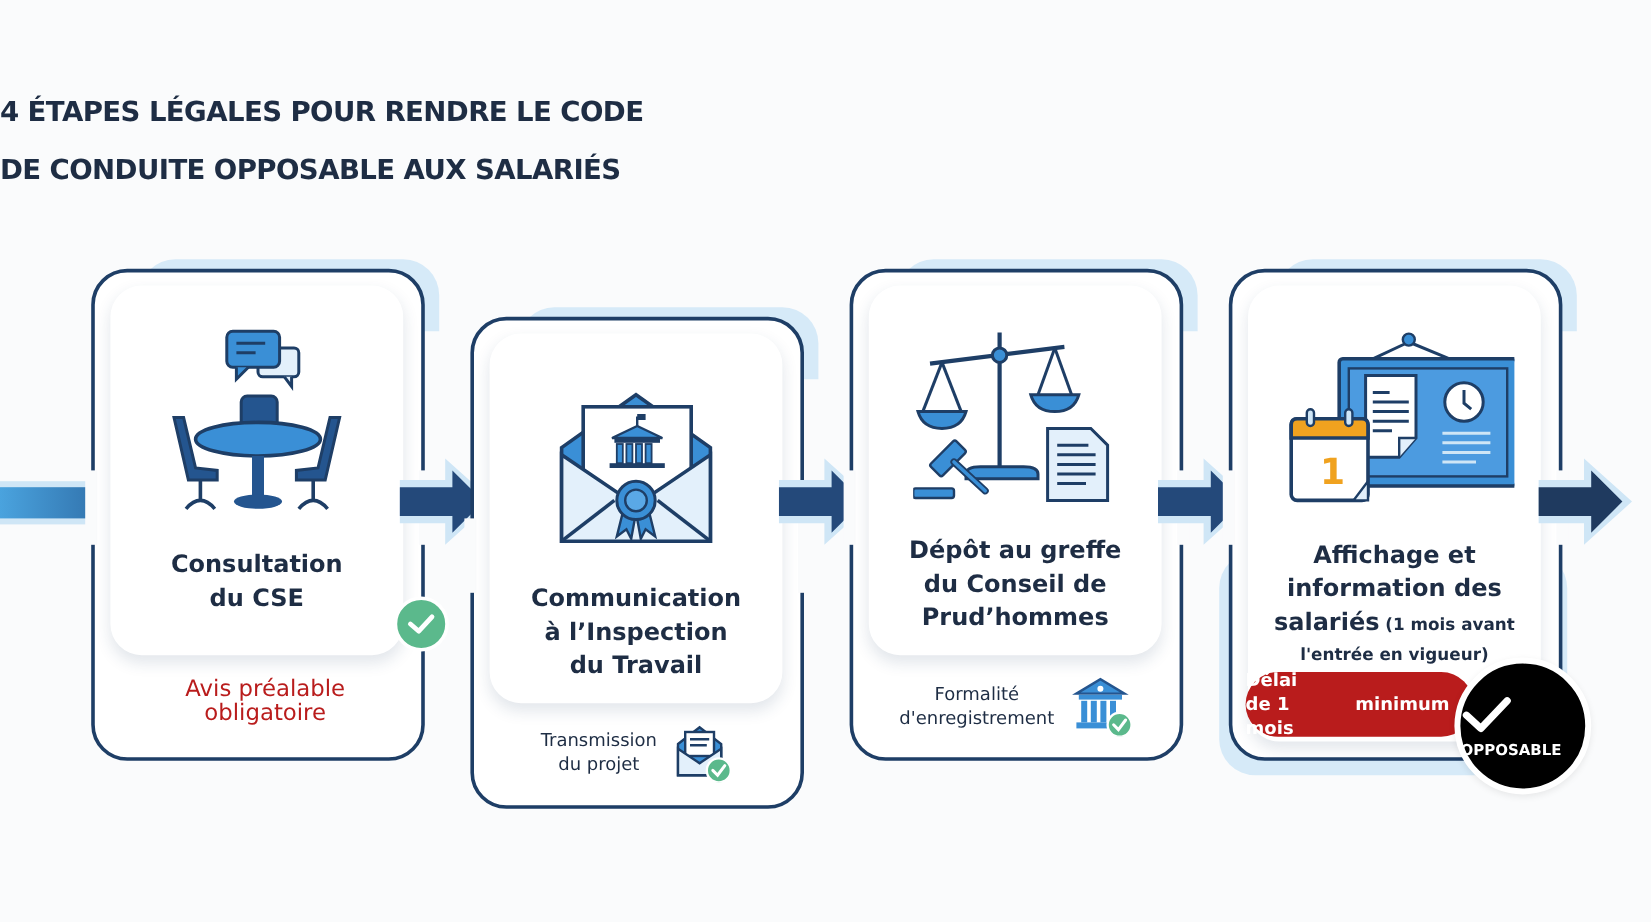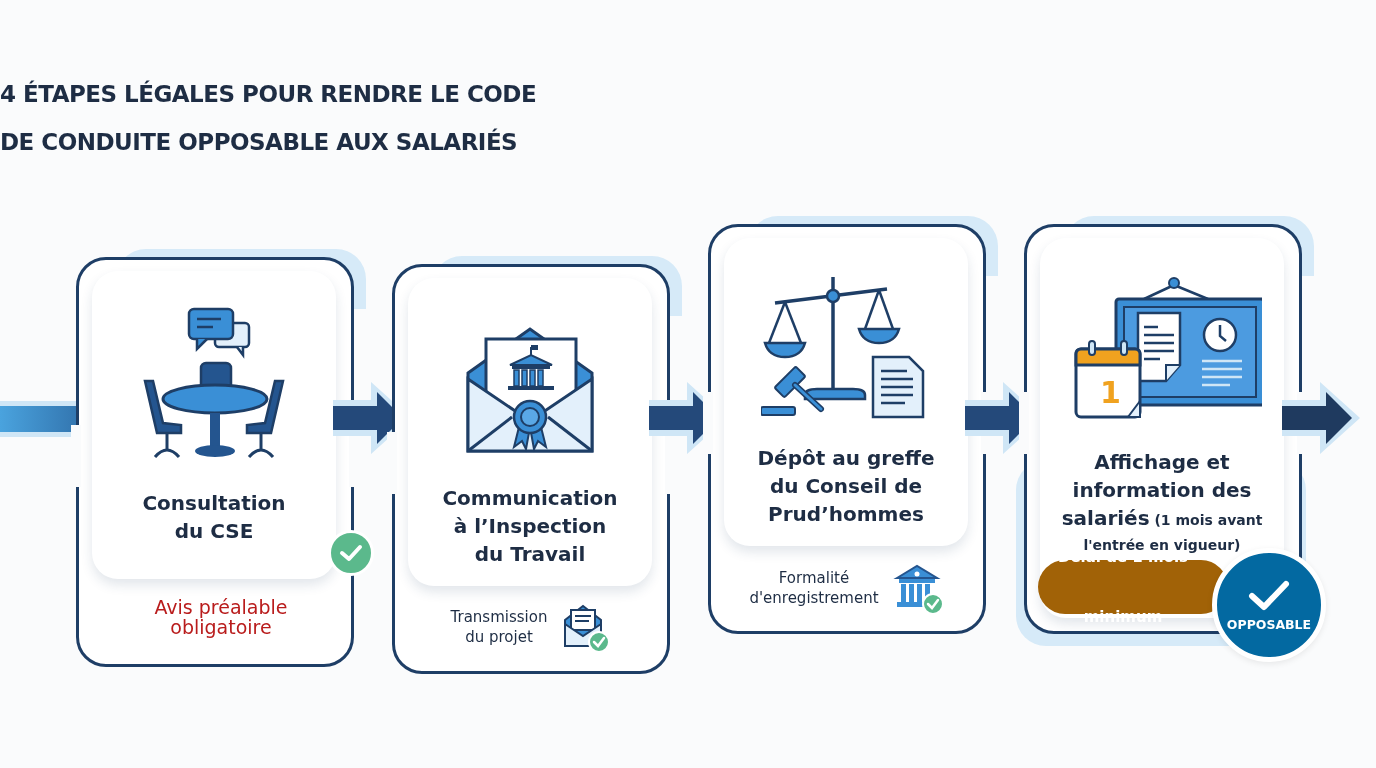--- a/index.html
+++ b/index.html
@@ -79,48 +79,48 @@
   .arrow {
     position: absolute; top: 378px; width: 80px; height: 80px;
   }
   .step4 .outer { border-color: #1e3e66; }
   .step4 .halo {
     position: absolute; left: -8px; top: 236px; width: 290px; height: 186px;
     background: #d6eaf8; border-radius: 30px;
   }
   .orange-pill {
     position: absolute; left: 14px; top: 336px; width: 190px; height: 54px;
-    background: #a16207; border-radius: 27px;
+    background: #b91c1c; border-radius: 27px;
     color: #ffffff; font-weight: bold; font-size: 15px; line-height: 20px;
-    display: flex; flex-direction: column; align-items: center; justify-content: center;
+    display: flex; flex-direction: row; align-items: center; justify-content: center;
     padding-right: 20px;
     gap: 40px;
   }
   .opposable {
     position: absolute; left: 188px; top: 324px; width: 114px; height: 114px;
-    border-radius: 50%; background: #0369a1; border: 5px solid #ffffff;
-    display: flex; flex-direction: column; align-items: center; justify-content: center;
+    border-radius: 50%; background: #000000; border: 5px solid #ffffff;
+    display: flex; flex-direction: column; justify-content: center;
     color: #fff; font-weight: bold; font-size: 12.5px;
     box-shadow: 0 2px 6px rgba(0,0,0,0.08);
   }
   .opposable svg { margin-bottom: 4px; }
   .small { font-size: 14px; font-weight: bold; }
 </style>
 </head>
 <body>
 
 <div class="title">
   <div>4 ÉTAPES LÉGALES POUR RENDRE LE CODE</div>
   <div>DE CONDUITE OPPOSABLE AUX SALARIÉS</div>
 </div>
 
 <div class="flowbar"></div>
 <div class="flowbar-inner"></div>
 
-<div class="step" style="left:76px;margin-top:33px;">
+<div class="step" style="left:76px;">
   <div class="glow"></div>
   <div class="outer"></div>
   <div class="gap-l"></div>
   <div class="gap-r"></div>
   <div class="inner">
     <div class="icon-wrap">
       <svg width="170" height="160" viewBox="0 0 170 160">
 
         <rect x="86" y="22" width="34" height="24" rx="4" fill="#e3f0fb" stroke="#1e3e66" stroke-width="2.5"></rect>
         <path d="M108 46 L114 54 L114 46" fill="#e3f0fb" stroke="#1e3e66" stroke-width="2.5"></path>

